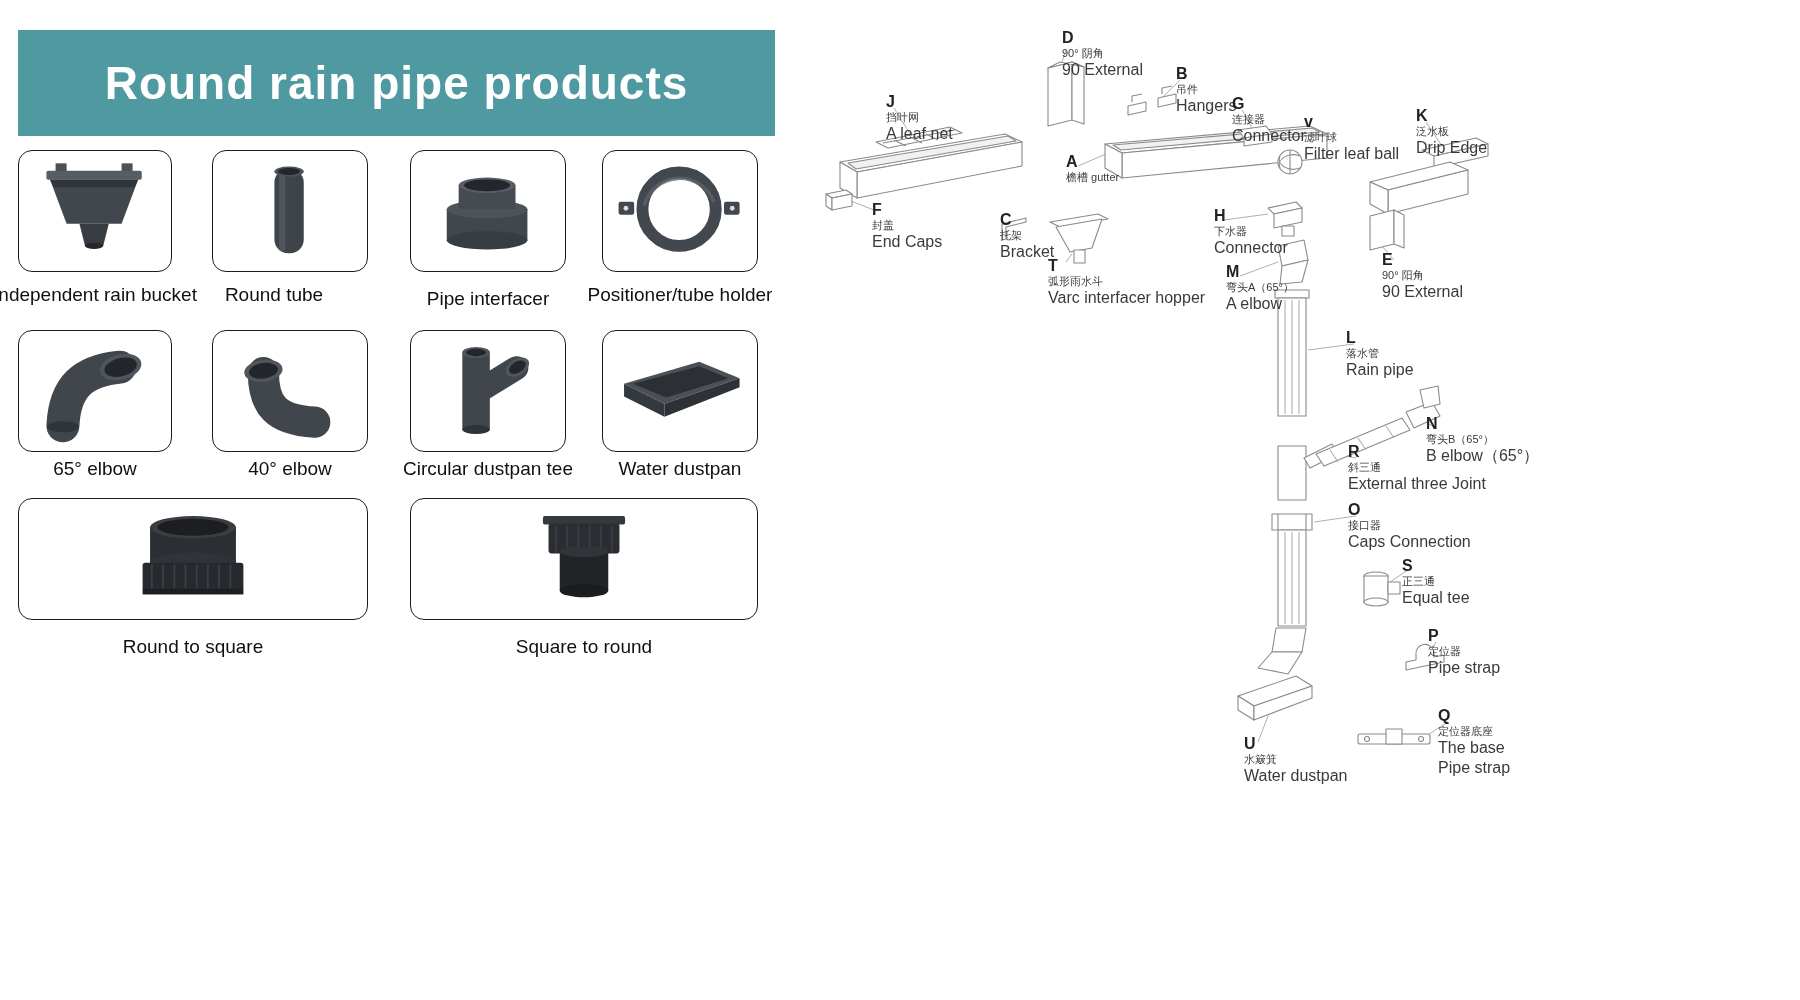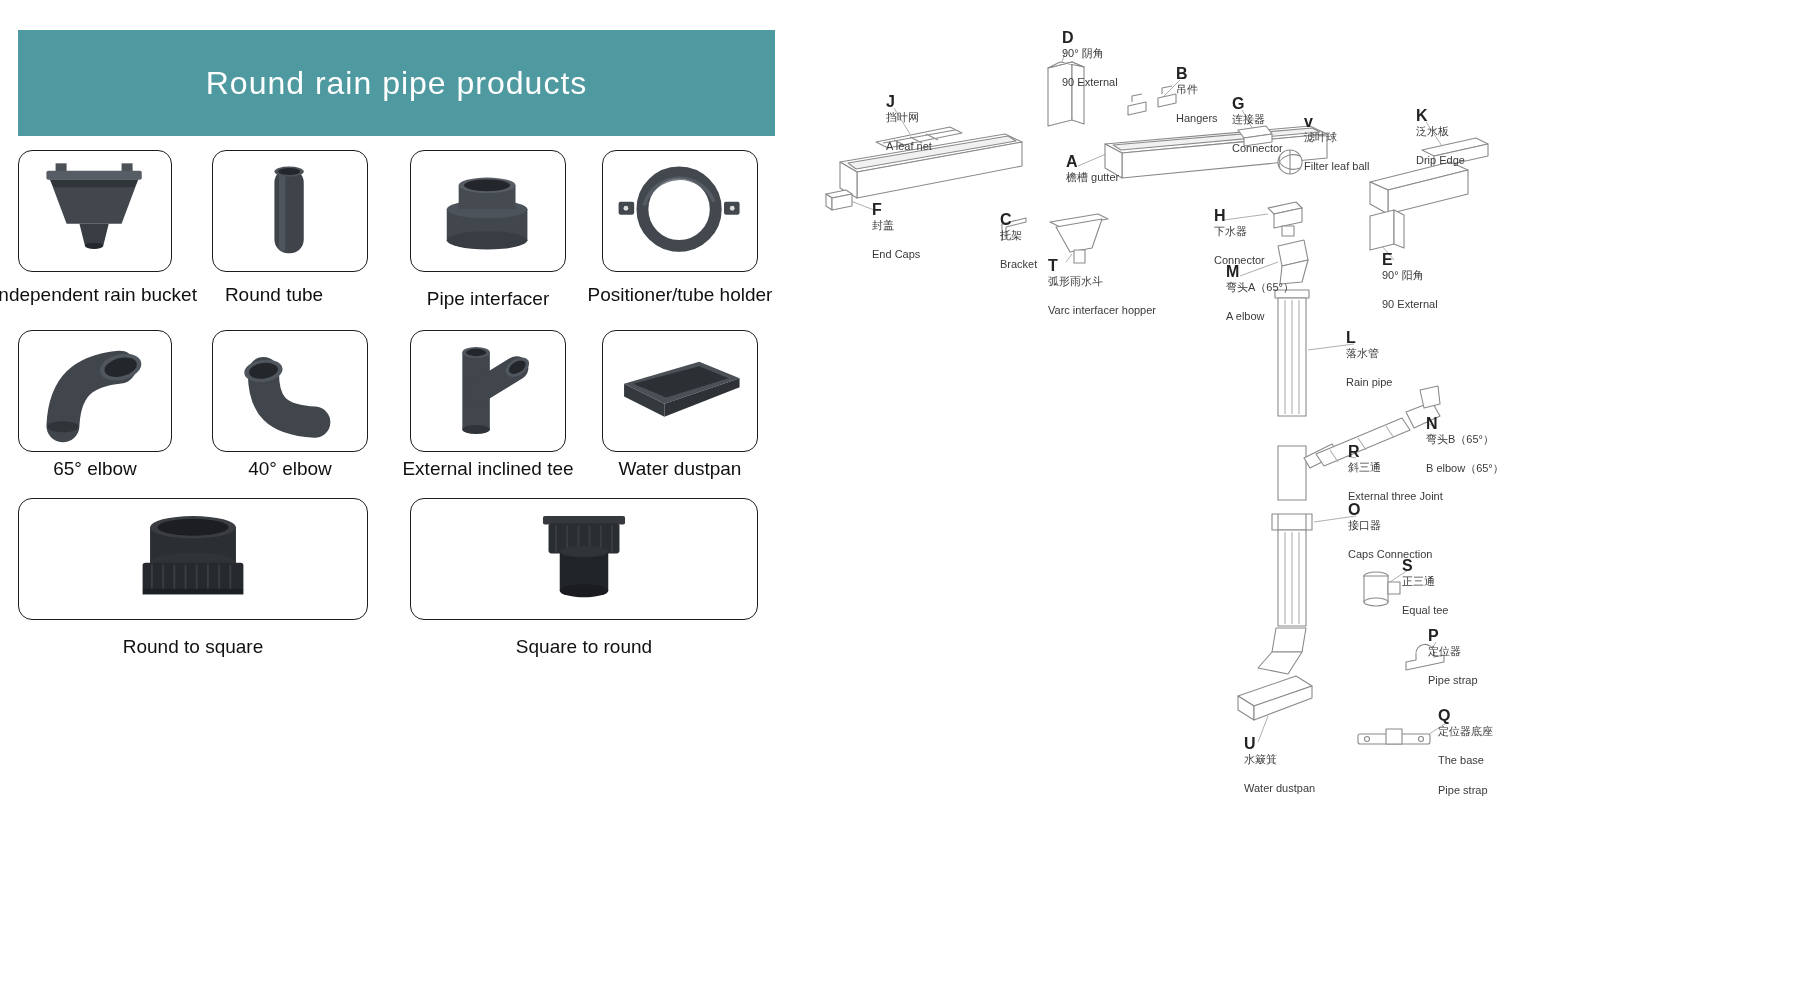--- a/index.html
+++ b/index.html
@@ -3,33 +3,33 @@
 <meta charset="utf-8">
 <style>
   * { margin:0; padding:0; box-sizing:border-box; }
   html,body { width:1800px; height:1000px; background:#ffffff;
               font-family:"Liberation Sans", sans-serif; color:#111; overflow:hidden; }
   .stage { position:relative; width:1800px; height:1000px; background:#fff; }
 
   
   .banner { position:absolute; left:18px; top:30px; width:757px; height:106px;
             background:#4f9aa0; display:flex; align-items:center; justify-content:center; }
-  .banner h1 { color:#fff; font-size:32px; font-weight:400; letter-spacing:1px; }
+  .banner h1 { color:#fff; font-size:46px; font-weight:700; letter-spacing:1px; }
 
   .card { position:absolute; border:1.6px solid #1c1c1c; border-radius:14px; background:#fff;
           display:flex; align-items:center; justify-content:center; overflow:hidden; }
   .cap  { position:absolute; width:220px; text-align:center; font-size:19px; color:#101010; }
 
   
   .diagram { position:absolute; left:810px; top:10px; width:740px; height:810px; }
   .diagram svg.art { position:absolute; left:0; top:0; }
   .co { position:absolute; line-height:1.2; white-space:nowrap; color:#3a3a3a; }
   .co .ltr { display:block; font-size:16px; font-weight:700; color:#222; }
   .co .zh  { display:block; font-size:11px; }
-  .co .en  { display:block; font-size:11px;margin-top:16px; }
+  .co .en  { display:block; font-size:16px; }
 </style>
 </head>
 <body>
 
 <div class="stage">
 
   <header class="banner">
     <h1>Round rain pipe products</h1>
   </header>
 
@@ -104,21 +104,21 @@
     <svg width="140" height="110" viewBox="0 0 150 120">
       <path d="M62,18 L62,102" stroke="#40464c" stroke-width="30" fill="none"></path>
       <path d="M62,62 L106,35" stroke="#40464c" stroke-width="26" fill="none" stroke-linecap="round"></path>
       <ellipse cx="62" cy="18" rx="15" ry="6" fill="#4f565d"></ellipse>
       <ellipse cx="62" cy="18" rx="11" ry="4" fill="#23262a"></ellipse>
       <ellipse cx="107" cy="34" rx="14" ry="9" transform="rotate(-32 107 34)" fill="#4f565d"></ellipse>
       <ellipse cx="107" cy="34" rx="10" ry="6" transform="rotate(-32 107 34)" fill="#23262a"></ellipse>
       <ellipse cx="62" cy="102" rx="15" ry="5" fill="#2f3438"></ellipse>
     </svg>
   </div>
-  <div class="cap" style="left:378px;top:458px">External inclined tee</div>
+  <div class="cap" style="left:378px;top:458px">Circular dustpan tee</div>
 
   <div class="card" style="left:602px;top:330px;width:156px;height:122px">
     <svg width="140" height="110" viewBox="0 0 150 120">
       <polygon points="14,52 96,28 140,46 58,74" fill="#4a5056"></polygon>
       <polygon points="24,52 96,33 128,46 60,67" fill="#2c3034"></polygon>
       <polygon points="14,52 58,74 58,88 14,66" fill="#34393e"></polygon>
       <polygon points="58,74 140,46 140,56 58,88" fill="#2e3237"></polygon>
     </svg>
   </div>
   <div class="cap" style="left:570px;top:458px">Water dustpan</div>

